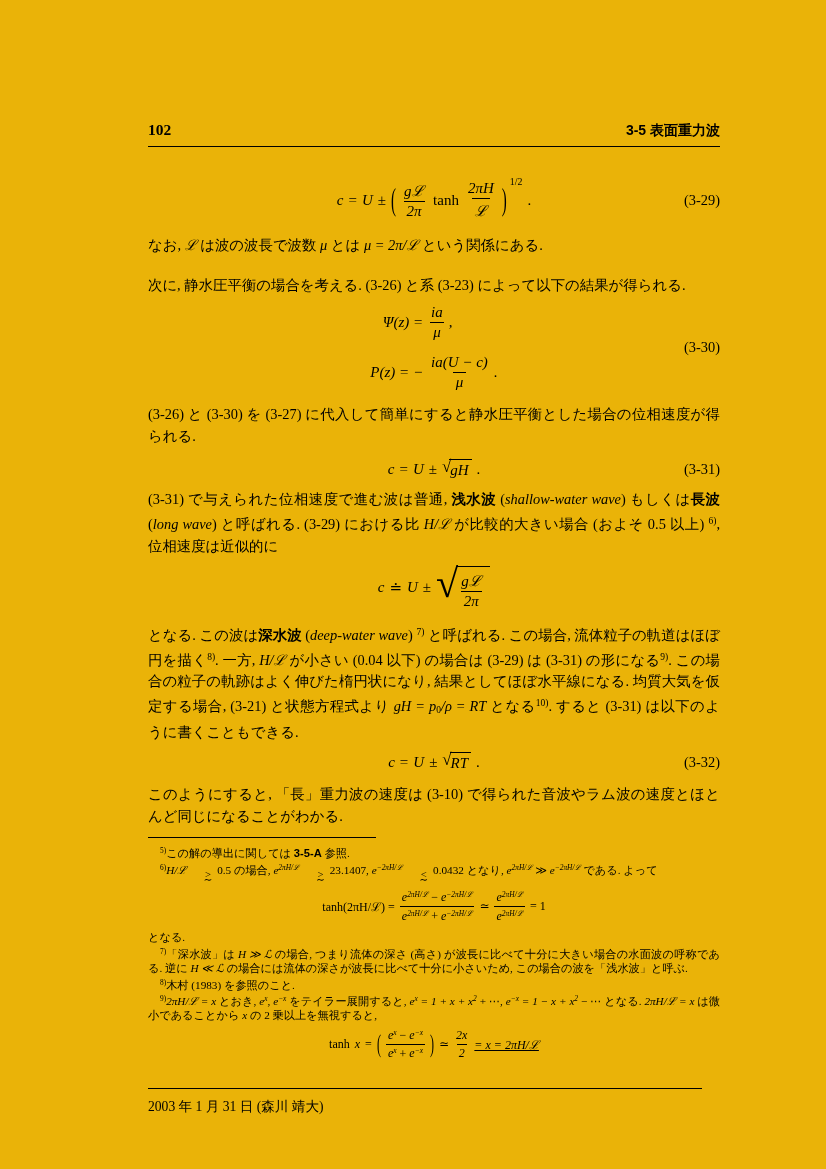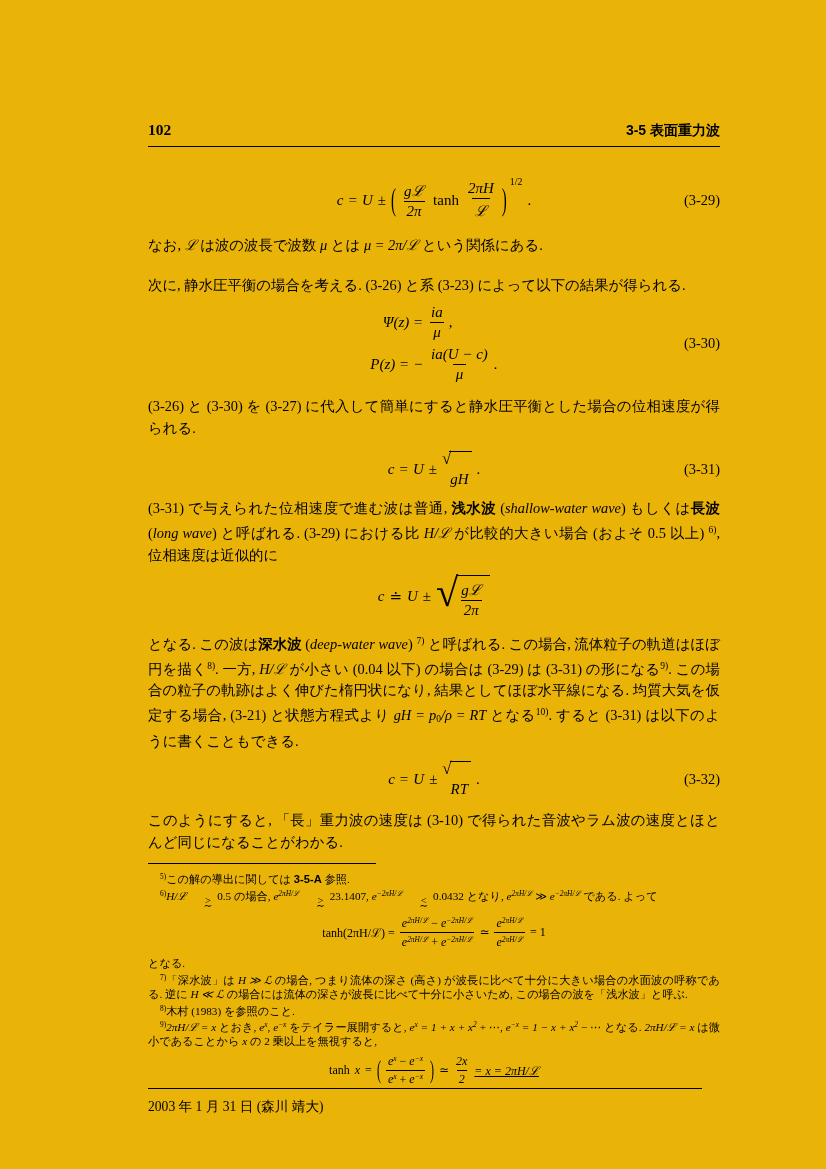--- a/index.html
+++ b/index.html
@@ -36,25 +36,25 @@
   .frac{display:inline-flex;flex-direction:column;align-items:center;
         font-style:italic;text-align:center;}
   .frac .num{padding:0 3px 1px;}
   .frac .den{border-top:1px solid #000;padding:1px 3px 0;}
   .opname{font-style:normal;margin:0 1px;}
   .bigp{display:inline-block;transform:scaleY(2.15);transform-origin:50% 50%;
         font-weight:300;font-style:normal;}
   .pow{font-size:0.66em;align-self:flex-start;margin:-4px 0 14px -2px;font-style:normal;}
   .sqrt{display:inline-flex;align-items:flex-start;}
   .sqrt .rsign{line-height:1;font-size:1.12em;margin-right:-2px;}
-  .sqrt .rcontent{border-top:1.2px solid #000;padding:19px 3px 0 1px;font-style:italic;}
+  .sqrt .rcontent{border-top:1.2px solid #000;padding:2px 3px 0 1px;font-style:italic;}
   .sqrt.bigroot .rsign{font-size:2.7em;transform:translateY(-2px);}
   .sqrt.bigroot .rcontent{border-top:1.4px solid #000;padding:3px 6px 0 2px;}
   .eqalign{display:grid;grid-template-columns:max-content max-content;
-           align-items:center;row-gap:5px;}
+           align-items:center;row-gap:13px;}
   .eqalign .lcell{justify-self:end;font-style:italic;margin-right:5px;}
   .eqalign .rcell{justify-self:start;display:flex;align-items:center;gap:3px;font-style:italic;}
 
   
   .fnrule{width:228px;border-top:1px solid #000;margin:10px 0 6px;}
   .fn{font-size:11.2px;line-height:14.5px;text-align:justify;text-indent:12px;}
   .fn.cont{text-indent:0;}
   .fneq{font-size:12px;margin:6px 0;}
   .fneq .frac .num{padding:0 2px 1px;}
   .fneq .frac .den{padding:1px 2px 0;}

